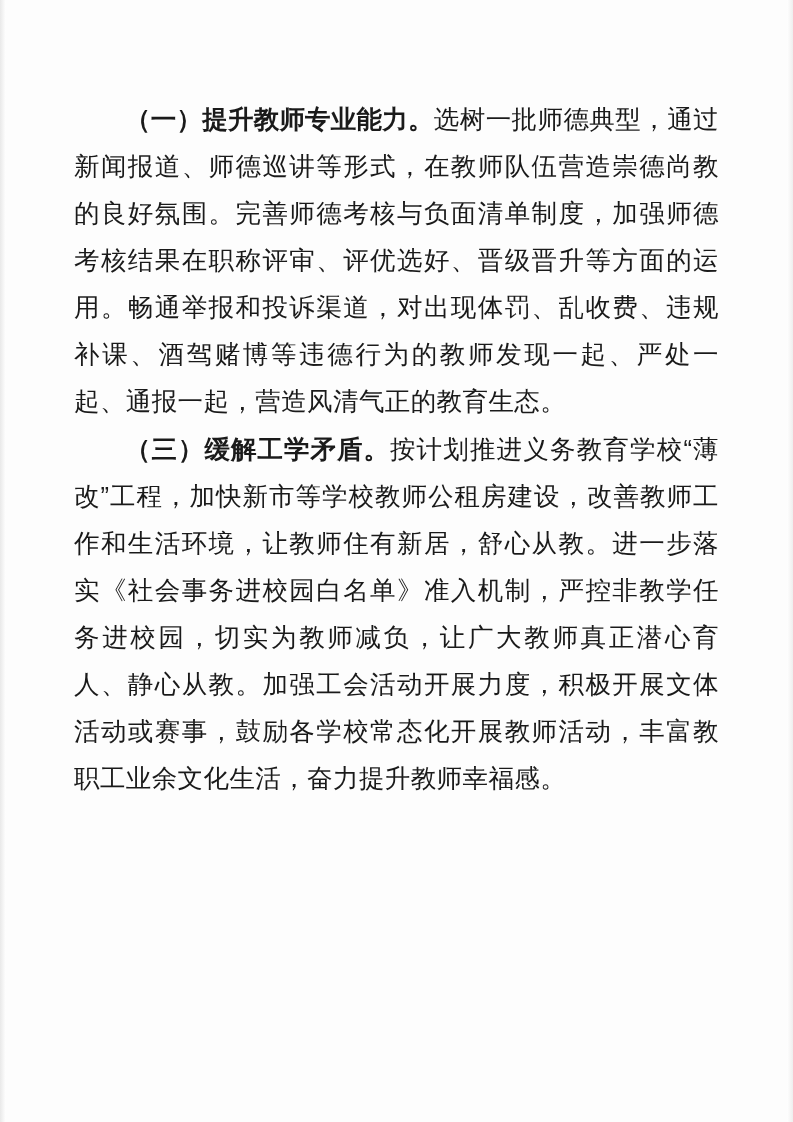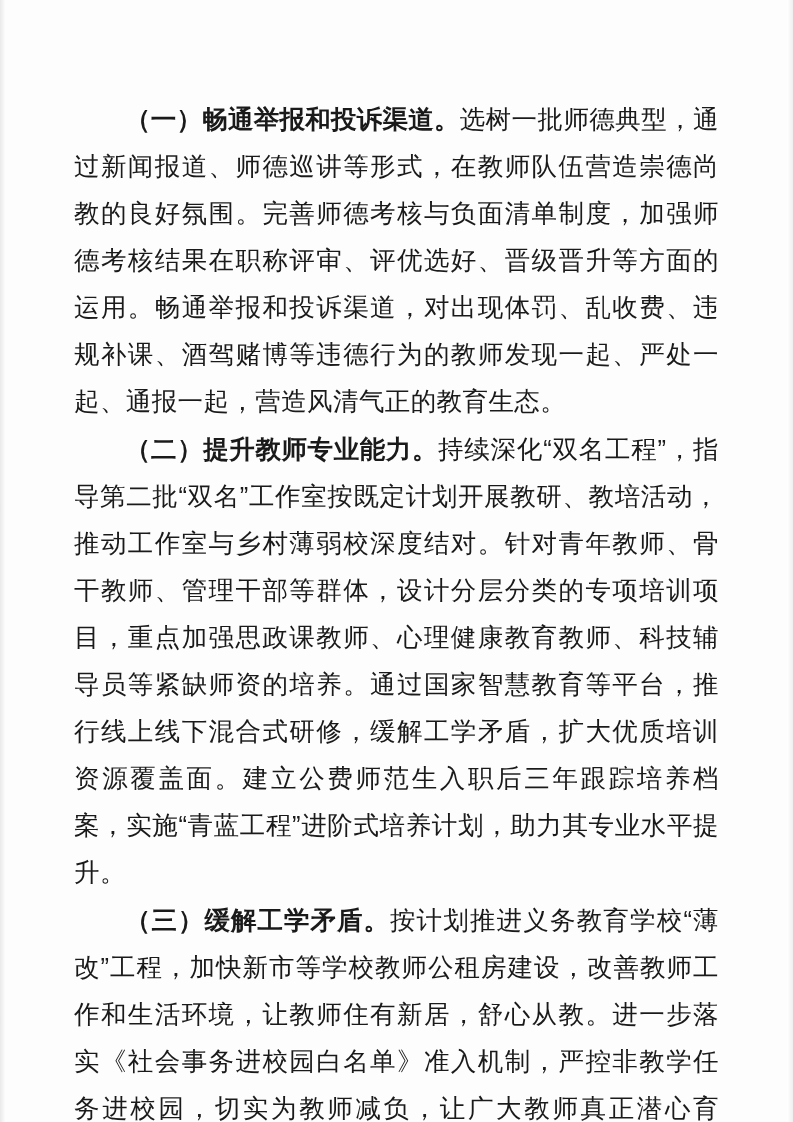--- a/index.html
+++ b/index.html
@@ -65,25 +65,22 @@
 </head>
 <body>
 
 <div class="page">
   <div class="page-edge-left"></div>
   <div class="page-edge-right"></div>
 
   <div class="doc-body">
 
     <p class="para">
-      <span class="heading-run">（一）畅通举报和投诉渠道。</span><span class="normal-run">选树一批师德典型，通过新闻报道、师德巡讲等形式，在教师队伍营造崇德尚教的良好氛围。完善师德考核与负面清单制度，加强师德考核结果在职称评审、评优选好、晋级晋升等方面的运用。畅通举报和投诉渠道，对出现体罚、乱收费、违规补课、酒驾赌博等违德行为的教师发现一起、严处一起、通报一起，营造风清气正的教育生态。</span>
+      <span class="heading-run">（一）提升教师专业能力。</span><span class="normal-run">选树一批师德典型，通过新闻报道、师德巡讲等形式，在教师队伍营造崇德尚教的良好氛围。完善师德考核与负面清单制度，加强师德考核结果在职称评审、评优选好、晋级晋升等方面的运用。畅通举报和投诉渠道，对出现体罚、乱收费、违规补课、酒驾赌博等违德行为的教师发现一起、严处一起、通报一起，营造风清气正的教育生态。</span>
     </p>
 
-    <p class="para">
-      <span class="heading-run">（二）提升教师专业能力。</span><span class="normal-run">持续深化“双名工程”，指导第二批“双名”工作室按既定计划开展教研、教培活动，推动工作室与乡村薄弱校深度结对。针对青年教师、骨干教师、管理干部等群体，设计分层分类的专项培训项目，重点加强思政课教师、心理健康教育教师、科技辅导员等紧缺师资的培养。通过国家智慧教育等平台，推行线上线下混合式研修，缓解工学矛盾，扩大优质培训资源覆盖面。建立公费师范生入职后三年跟踪培养档案，实施“青蓝工程”进阶式培养计划，助力其专业水平提升。</span>
-    </p>
 
     <p class="para">
       <span class="heading-run">（三）缓解工学矛盾。</span><span class="normal-run">按计划推进义务教育学校“薄改”工程，加快新市等学校教师公租房建设，改善教师工作和生活环境，让教师住有新居，舒心从教。进一步落实《社会事务进校园白名单》准入机制，严控非教学任务进校园，切实为教师减负，让广大教师真正潜心育人、静心从教。加强工会活动开展力度，积极开展文体活动或赛事，鼓励各学校常态化开展教师活动，丰富教职工业余文化生活，奋力提升教师幸福感。</span>
     </p>
 
   </div>
 </div>
 
 </body></html>

